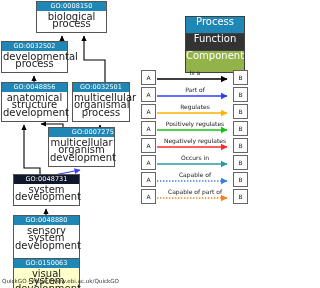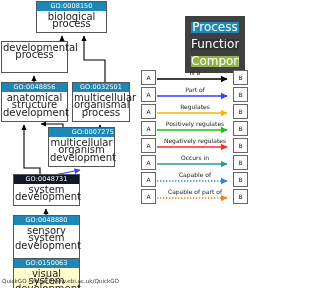--- a/index.html
+++ b/index.html
@@ -29,22 +29,22 @@
     padding:1.5px 1px 1.5px 1px;
     color:#1a1a1a;
   }
   .node.selected{background:#ffffcc;}
   .node.selected .label{background:#ffffcc;}
 
   
   .legend-key{
     position:absolute;box-sizing:border-box;
     width:60px;height:23px;
-    border:6px solid #404040;
-    font-size:12px;line-height:10px;
+    border:1px solid #404040;
+    font-size:10px;line-height:10px;
     text-align:center;color:#ffffff;
     white-space:nowrap;overflow:hidden;
   }
   .rel-row{position:absolute;left:141px;width:107px;height:15px;}
   .rel-box{
     position:absolute;top:0;box-sizing:border-box;
     width:15px;height:15px;border:1px solid #666;background:#fdfdfd;
     font-size:6px;line-height:13px;text-align:center;color:#222;
   }
   .rel-box.a{left:0;}
@@ -98,20 +98,21 @@
       <path d="M49,176 L80,170" marker-end="url(#ah-blue)"></path>
     </g>
   </svg>
 
   <div id="nodes">
       <div class="node" style="left: 36px; top: 1px; width: 71px; height: 32px;">
         <span class="id" style="background: rgb(31, 135, 181);">GO:0008150</span>
         <span class="label">biological process</span>
       </div>
       <div class="node" style="left: 1px; top: 41px; width: 67px; height: 32px;">
+        <span class="id" style="background: rgb(31, 135, 181);">GO:0032502</span>
         <span class="label">developmental process</span>
       </div>
       <div class="node" style="left: 1px; top: 82px; width: 67px; height: 40px; text-align: center;">
         <span class="id" style="background: rgb(31, 135, 181);">GO:0048856</span>
         <span class="label">anatomical structure development</span>
       </div>
       <div class="node" style="left: 72px; top: 82px; width: 58px; height: 40px;">
         <span class="id" style="background: rgb(31, 135, 181);">GO:0032501</span>
         <span class="label">multicellular organismal process</span>
       </div>

